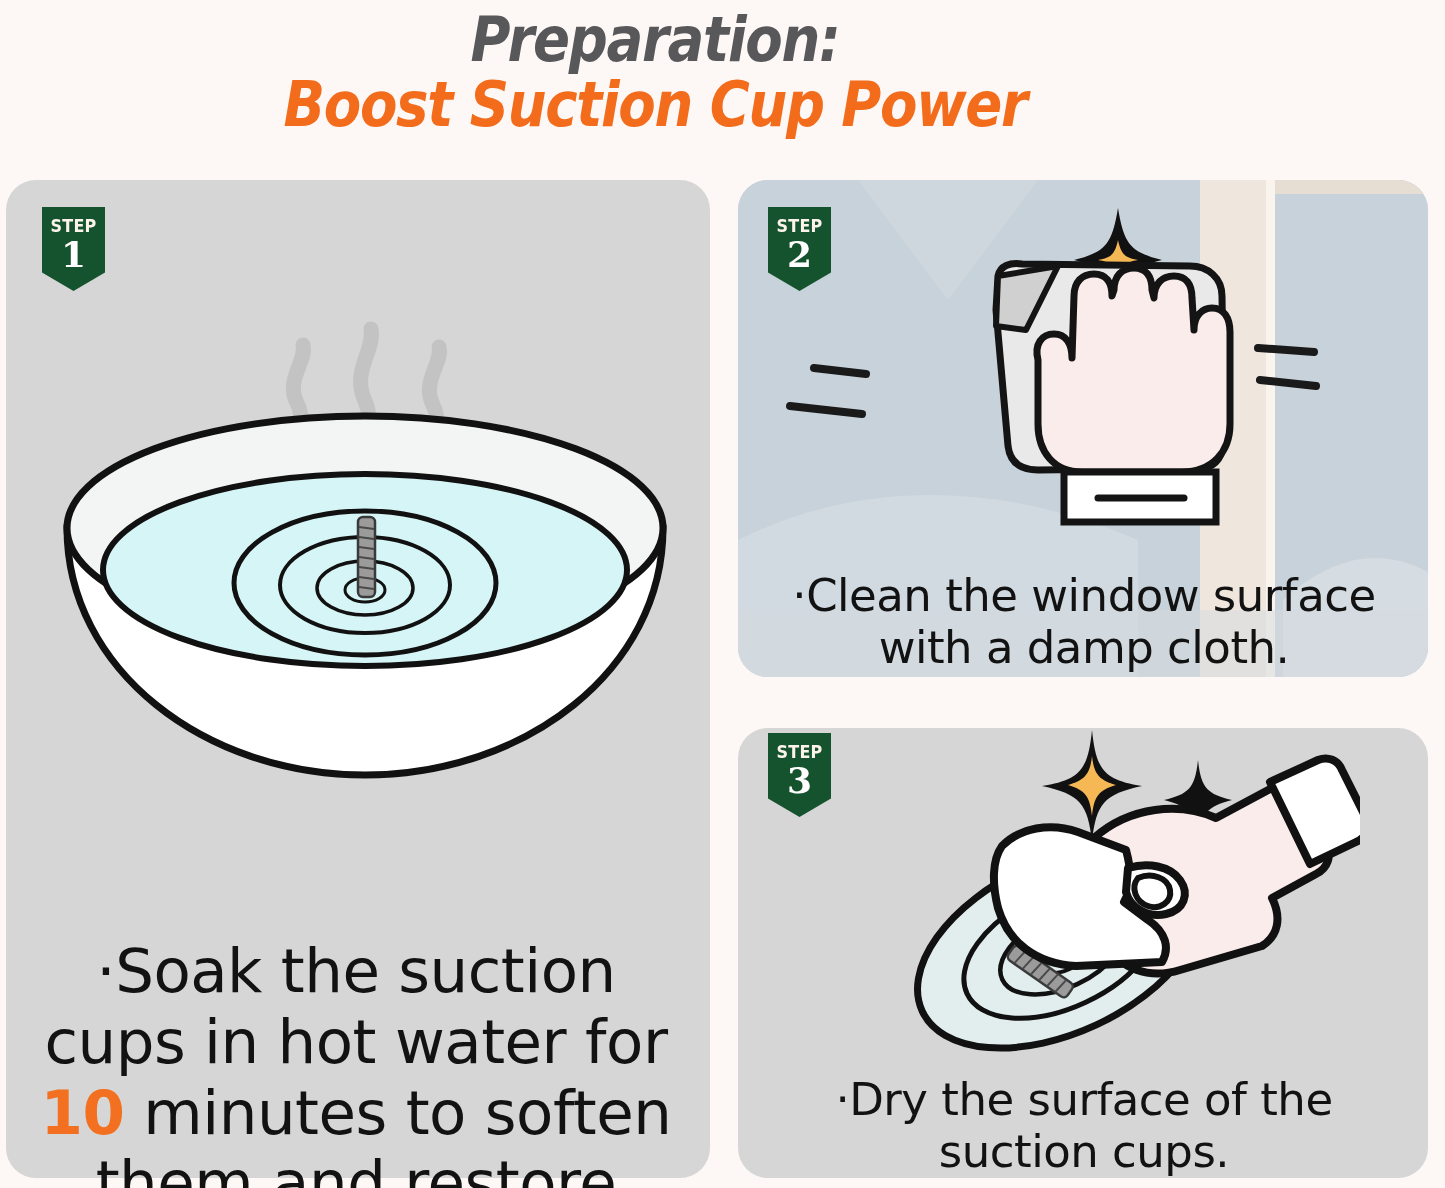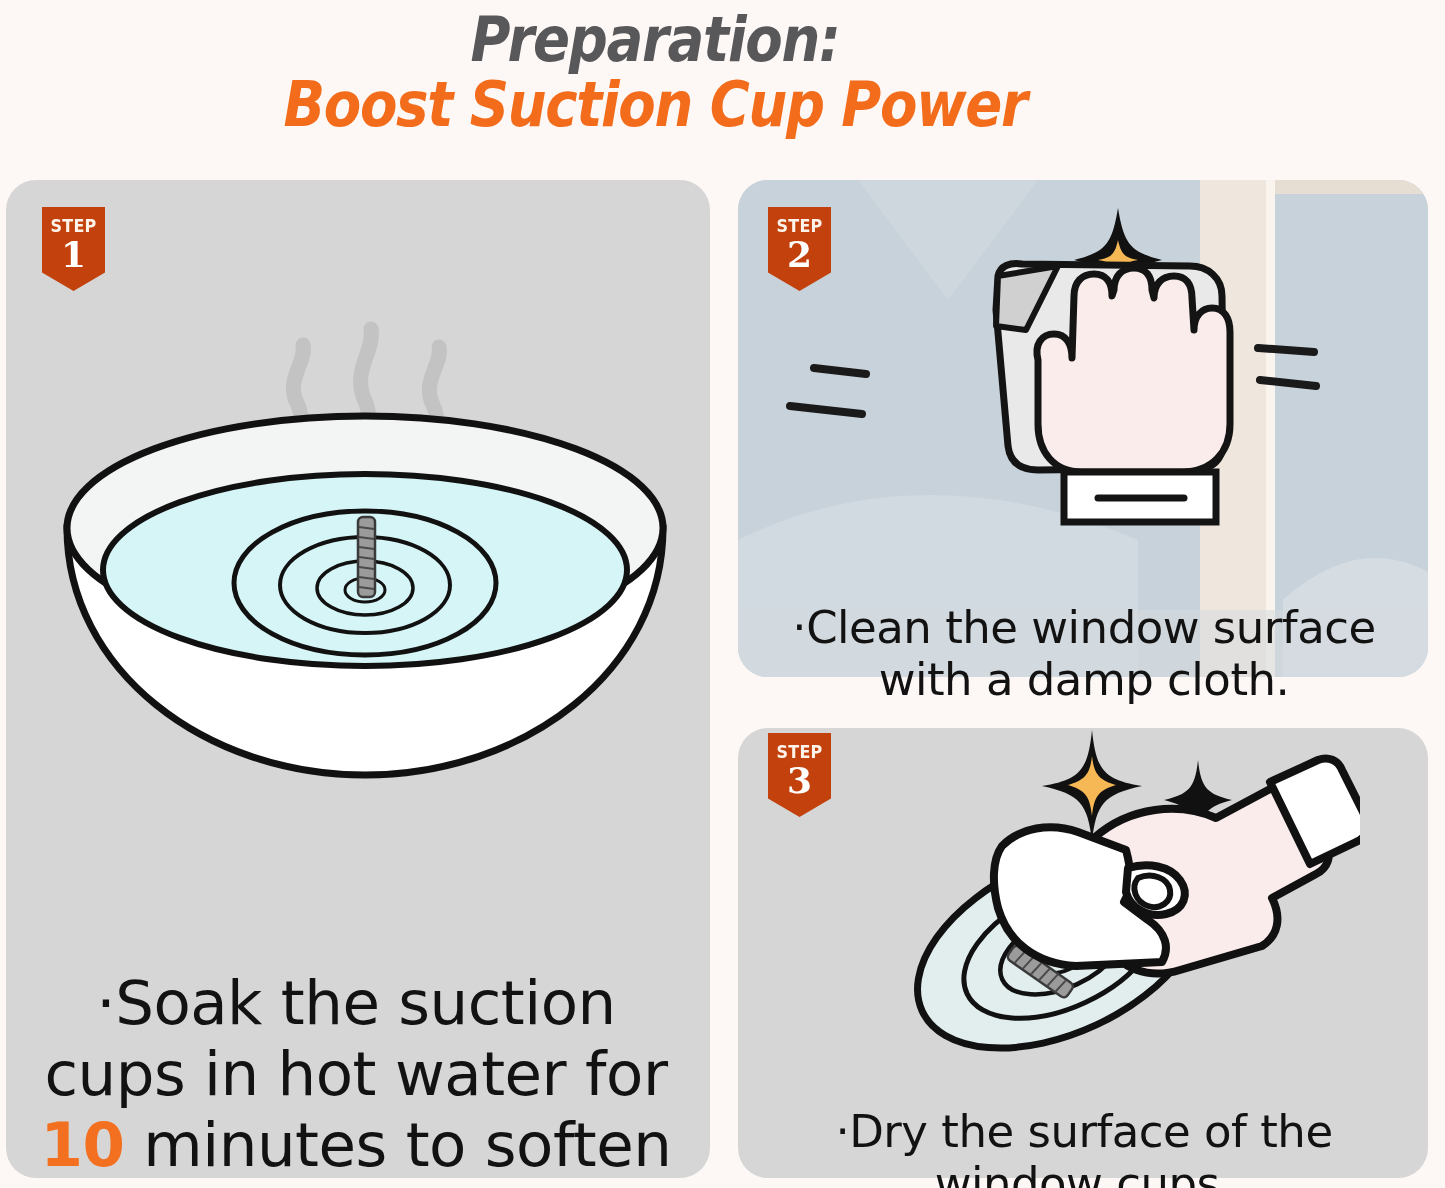--- a/index.html
+++ b/index.html
@@ -74,21 +74,21 @@
     width: 690px;
     height: 450px;
     background: #d6d6d6;
   }
 
   
   .step-badge {
     position: absolute;
     width: 63px;
     height: 84px;
-    background: #c2410c;
+    background: #14532d;
     clip-path: polygon(0 0, 100% 0, 100% 78%, 50% 100%, 0 78%);
     text-align: center;
     z-index: 6;
   }
   .step-badge .step-word {
     display: block;
     font-family: "DejaVu Sans", sans-serif;
     font-weight: 700;
     font-size: 17px;
     color: #fdf3ea;
@@ -112,21 +112,20 @@
   
   .caption {
     position: absolute;
     text-align: center;
     font-family: "DejaVu Sans", sans-serif;
     font-weight: 400;
     color: #121212;
     line-height: 1.16;
     letter-spacing: -0.5px;
     z-index: 5;
-    margin-top: 32px;
   }
   #caption-1 {
     left: 20px;
     top: 936px;
     width: 672px;
     font-size: 61px;
   }
   #caption-1 .hl { color: #f2701f; font-weight: 700; }
   #caption-2 {
     left: 752px;
@@ -326,13 +325,13 @@
                C 490 106, 486 116, 476 120 L 430 142 Z" fill="#ffffff" stroke="#111111" stroke-width="8" stroke-linejoin="round"></path>
     </g>
   </svg>
 </div>
 
 <div class="step-badge" id="badge-3">
   <span class="step-word">STEP</span>
   <span class="step-num">3</span>
 </div>
 
-<div class="caption" id="caption-3">·Dry the surface of the window cups.</div>
+<div class="caption" id="caption-3">·Dry the surface of the suction cups.</div>
 
 </body></html>

